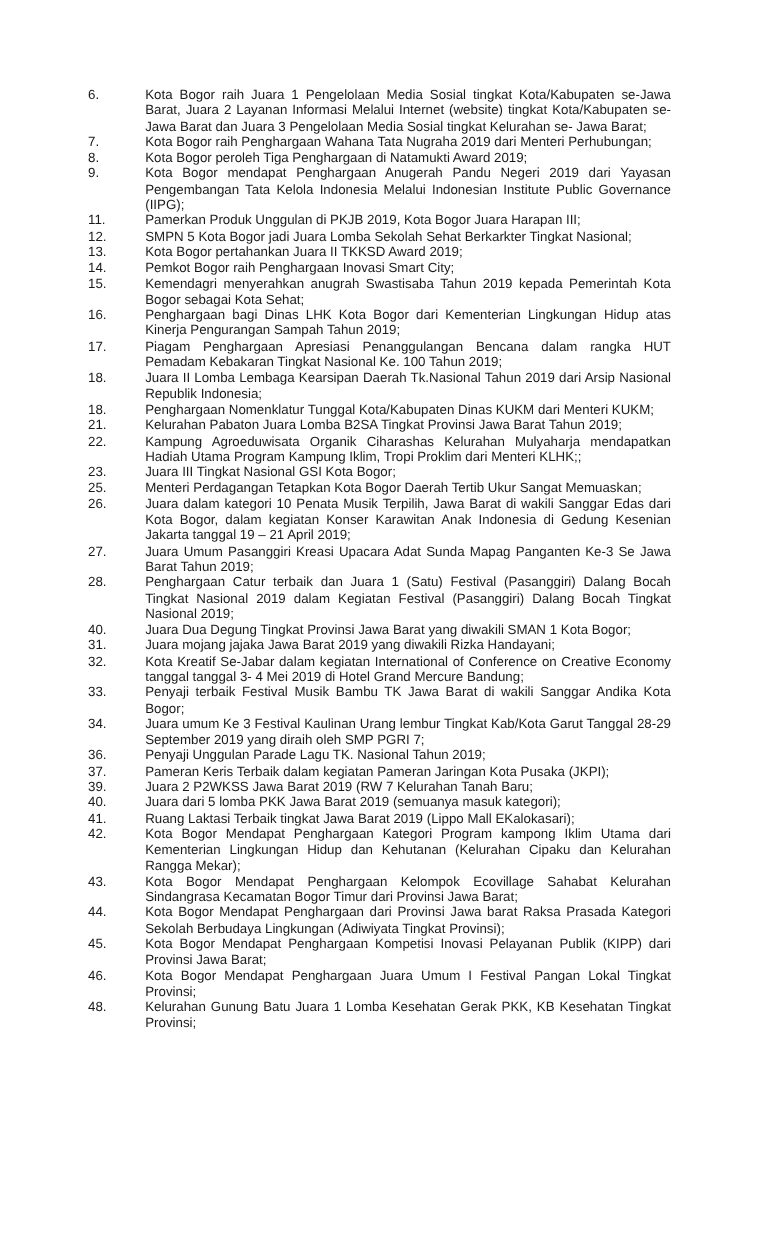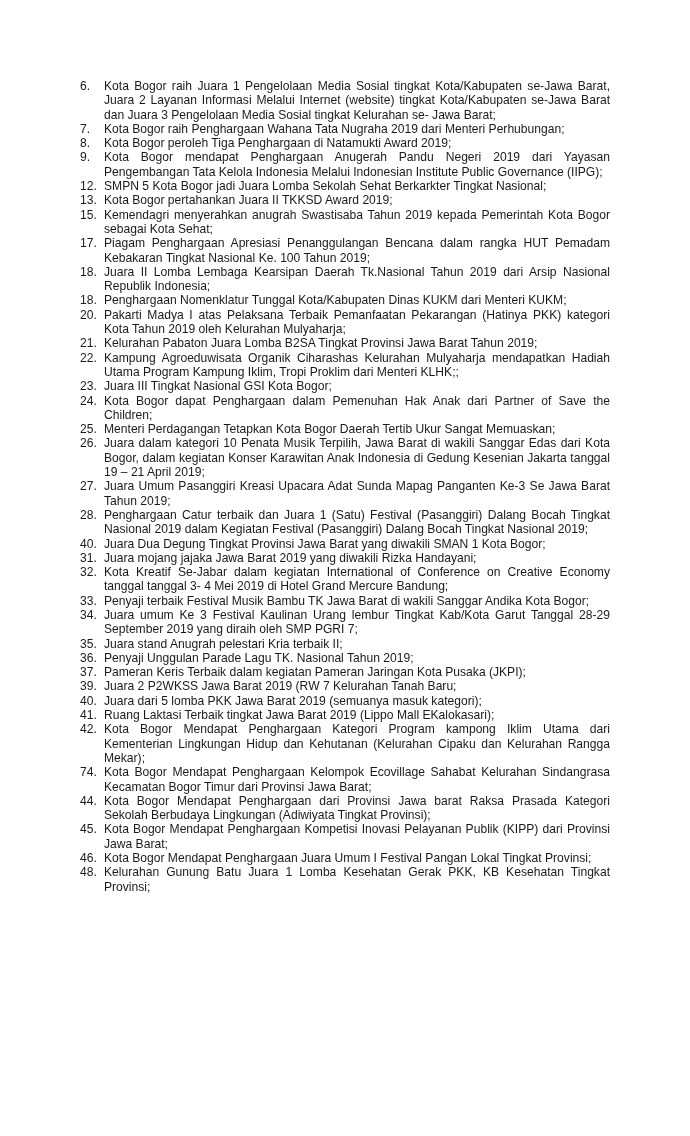--- a/index.html
+++ b/index.html
@@ -10,21 +10,21 @@
     top: 79px;
     width: 530px;
     font-family: "Liberation Sans", sans-serif;
     font-size: 12.1px;
     line-height: 14.3px;
     color: #1a1a1a;
   }
   ol.list { list-style: none; margin: 0; padding: 0; }
   .item { display: flex; align-items: flex-start; }
   .num { flex: 0 0 24px; width: 24px; }
-  .txt { flex: 1 1 auto; text-align: justify; }
+  .txt { flex: 1 1 auto; text-align: justify; margin-left: 28px; }
 </style>
 </head>
 <body>
 
 <div class="page">
   <ol class="list" id="awards-list">
       <li class="item">
     <span class="num">6.</span>
     <span class="txt">Kota Bogor raih Juara 1 Pengelolaan Media Sosial tingkat Kota/Kabupaten se-Jawa Barat, Juara 2 Layanan Informasi Melalui Internet (website) tingkat Kota/Kabupaten se-Jawa Barat dan Juara 3 Pengelolaan Media Sosial tingkat Kelurahan se- Jawa Barat;</span>
   </li>
@@ -34,62 +34,66 @@
   </li>
       <li class="item">
     <span class="num">8.</span>
     <span class="txt">Kota Bogor peroleh Tiga Penghargaan di Natamukti Award 2019;</span>
   </li>
       <li class="item">
     <span class="num">9.</span>
     <span class="txt">Kota Bogor mendapat Penghargaan  Anugerah Pandu Negeri 2019 dari Yayasan Pengembangan Tata Kelola Indonesia Melalui Indonesian Institute Public Governance (IIPG);</span>
   </li>
       <li class="item">
+    <span class="num">11.</span>
+    <span class="txt">Pamerkan Produk Unggulan di PKJB 2019, Kota Bogor Juara Harapan III;</span>
+  </li>
+      <li class="item">
     <span class="num">12.</span>
     <span class="txt">SMPN 5 Kota Bogor jadi Juara Lomba Sekolah Sehat Berkarkter Tingkat Nasional;</span>
   </li>
       <li class="item">
     <span class="num">13.</span>
     <span class="txt">Kota Bogor pertahankan Juara II TKKSD Award 2019;</span>
   </li>
       <li class="item">
+    <span class="num">14.</span>
+    <span class="txt">Pemkot Bogor raih Penghargaan Inovasi Smart City;</span>
+  </li>
+      <li class="item">
     <span class="num">15.</span>
     <span class="txt">Kemendagri menyerahkan anugrah Swastisaba Tahun 2019 kepada Pemerintah Kota Bogor sebagai Kota Sehat;</span>
+  </li>
+      <li class="item">
+    <span class="num">16.</span>
+    <span class="txt">Penghargaan bagi Dinas LHK Kota Bogor dari Kementerian Lingkungan Hidup atas Kinerja Pengurangan Sampah Tahun 2019;</span>
   </li>
       <li class="item">
     <span class="num">17.</span>
     <span class="txt">Piagam Penghargaan Apresiasi Penanggulangan Bencana dalam rangka  HUT Pemadam Kebakaran Tingkat Nasional Ke. 100 Tahun 2019;</span>
   </li>
       <li class="item">
     <span class="num">18.</span>
     <span class="txt">Juara II Lomba Lembaga Kearsipan Daerah Tk.Nasional Tahun 2019 dari Arsip Nasional Republik Indonesia;</span>
   </li>
       <li class="item">
     <span class="num">18.</span>
     <span class="txt">Penghargaan Nomenklatur Tunggal Kota/Kabupaten Dinas KUKM dari Menteri KUKM;</span>
   </li>
       <li class="item">
-    <span class="num">20.</span>
-    <span class="txt">Pakarti Madya I atas Pelaksana Terbaik Pemanfaatan Pekarangan (Hatinya PKK) kategori Kota Tahun 2019 oleh Kelurahan Mulyaharja;</span>
-  </li>
-      <li class="item">
     <span class="num">21.</span>
     <span class="txt">Kelurahan Pabaton Juara Lomba B2SA Tingkat Provinsi Jawa Barat Tahun 2019;</span>
   </li>
       <li class="item">
     <span class="num">22.</span>
     <span class="txt">Kampung Agroeduwisata Organik Ciharashas Kelurahan Mulyaharja mendapatkan Hadiah Utama Program Kampung Iklim, Tropi Proklim dari Menteri KLHK;;</span>
   </li>
       <li class="item">
     <span class="num">23.</span>
     <span class="txt">Juara III Tingkat Nasional GSI Kota Bogor;</span>
-  </li>
-      <li class="item">
-    <span class="num">24.</span>
-    <span class="txt">Kota Bogor dapat Penghargaan dalam Pemenuhan Hak Anak dari Partner of Save the Children;</span>
   </li>
       <li class="item">
     <span class="num">25.</span>
     <span class="txt">Menteri Perdagangan Tetapkan Kota Bogor Daerah Tertib Ukur Sangat Memuaskan;</span>
   </li>
       <li class="item">
     <span class="num">26.</span>
     <span class="txt">Juara dalam kategori 10 Penata Musik Terpilih, Jawa Barat di wakili Sanggar Edas dari Kota Bogor, dalam kegiatan Konser Karawitan Anak Indonesia di Gedung Kesenian Jakarta tanggal 19 – 21 April 2019;</span>
   </li>
       <li class="item">
@@ -114,24 +118,20 @@
   </li>
       <li class="item">
     <span class="num">33.</span>
     <span class="txt">Penyaji terbaik Festival Musik Bambu TK Jawa Barat di wakili Sanggar Andika Kota Bogor;</span>
   </li>
       <li class="item">
     <span class="num">34.</span>
     <span class="txt">Juara umum Ke 3 Festival Kaulinan Urang lembur Tingkat Kab/Kota Garut Tanggal 28-29 September 2019 yang diraih oleh SMP PGRI 7;</span>
   </li>
       <li class="item">
-    <span class="num">35.</span>
-    <span class="txt">Juara stand Anugrah pelestari Kria terbaik II;</span>
-  </li>
-      <li class="item">
     <span class="num">36.</span>
     <span class="txt">Penyaji Unggulan Parade Lagu TK. Nasional Tahun 2019;</span>
   </li>
       <li class="item">
     <span class="num">37.</span>
     <span class="txt">Pameran Keris Terbaik dalam kegiatan Pameran Jaringan Kota Pusaka (JKPI);</span>
   </li>
       <li class="item">
     <span class="num">39.</span>
     <span class="txt">Juara 2 P2WKSS Jawa Barat 2019 (RW 7 Kelurahan Tanah Baru;</span>
@@ -142,21 +142,21 @@
   </li>
       <li class="item">
     <span class="num">41.</span>
     <span class="txt">Ruang Laktasi Terbaik tingkat Jawa Barat 2019 (Lippo Mall EKalokasari);</span>
   </li>
       <li class="item">
     <span class="num">42.</span>
     <span class="txt">Kota Bogor Mendapat Penghargaan Kategori Program kampong Iklim Utama dari Kementerian Lingkungan Hidup dan Kehutanan (Kelurahan Cipaku dan Kelurahan Rangga Mekar);</span>
   </li>
       <li class="item">
-    <span class="num">74.</span>
+    <span class="num">43.</span>
     <span class="txt">Kota Bogor Mendapat Penghargaan Kelompok Ecovillage Sahabat Kelurahan Sindangrasa Kecamatan Bogor Timur dari Provinsi Jawa Barat;</span>
   </li>
       <li class="item">
     <span class="num">44.</span>
     <span class="txt">Kota Bogor Mendapat Penghargaan dari Provinsi Jawa barat Raksa Prasada Kategori Sekolah Berbudaya Lingkungan (Adiwiyata Tingkat Provinsi);</span>
   </li>
       <li class="item">
     <span class="num">45.</span>
     <span class="txt">Kota Bogor Mendapat Penghargaan Kompetisi Inovasi Pelayanan Publik (KIPP) dari Provinsi Jawa Barat;</span>
   </li>

